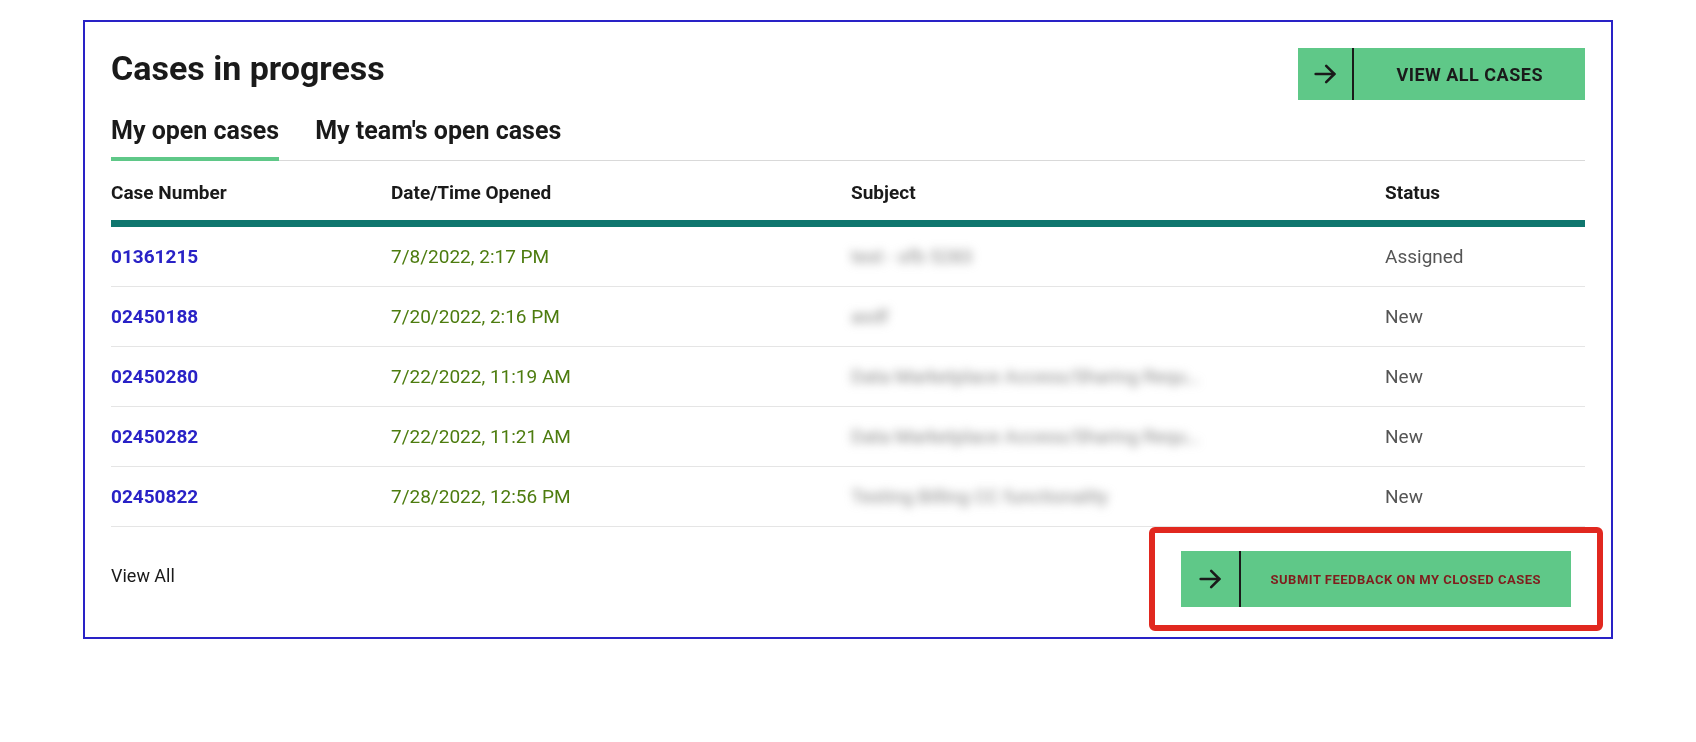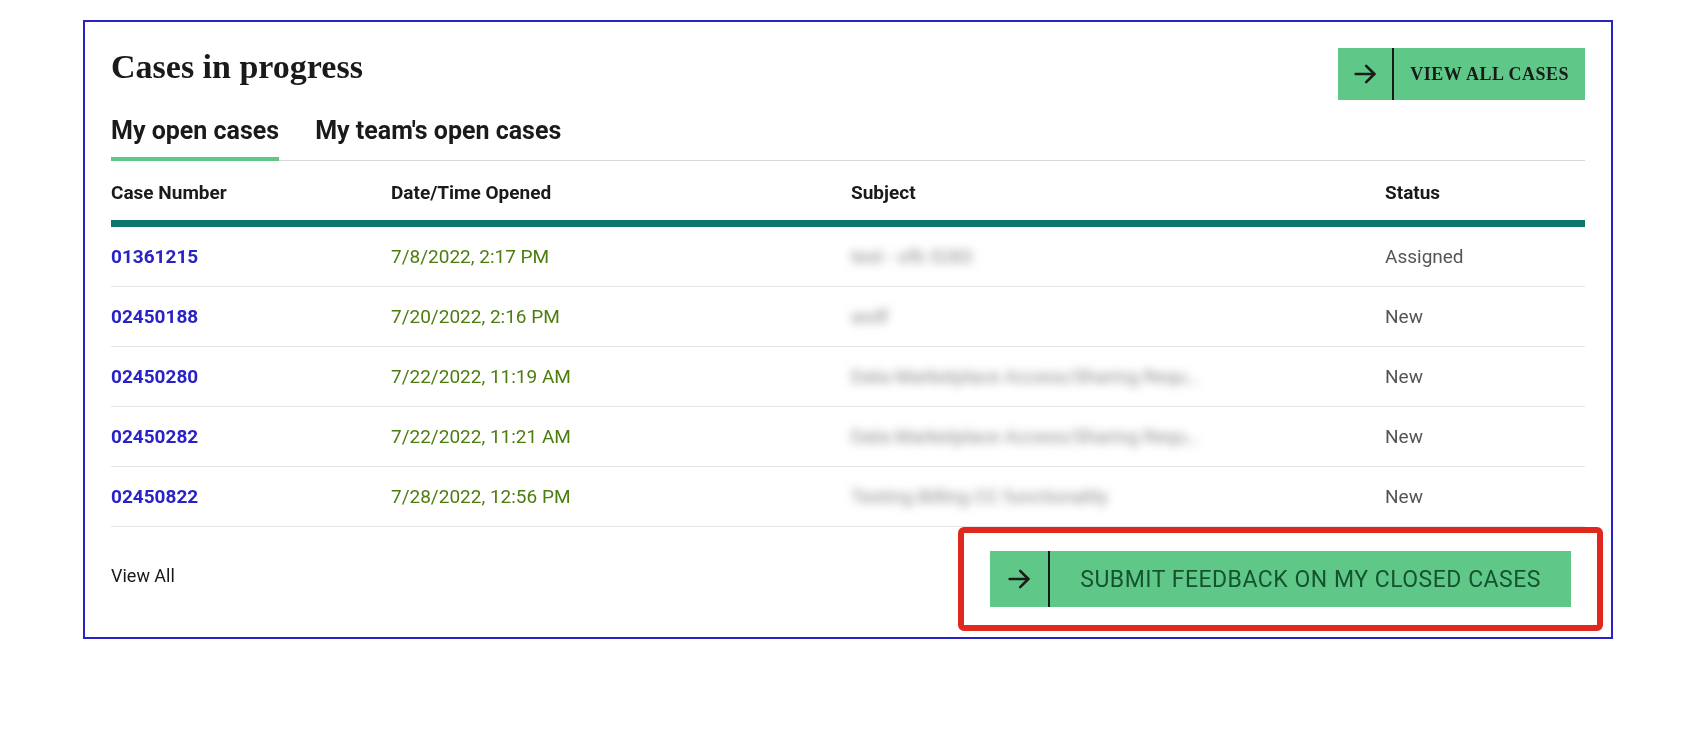--- a/index.html
+++ b/index.html
@@ -17,21 +17,20 @@
       padding: 26px 26px 20px 26px;
       width: 1530px;
       margin: 0 auto;
       position: relative;
     }
     .panel-header {
       display: flex;
       justify-content: space-between;
       align-items: flex-start;
       margin-bottom: 8px;
-      font-family: Liberation Serif, serif;
     }
     .panel-title {
       font-size: 34px;
       font-weight: 700;
       color: #1a1a1a;
     }
     .action-button {
       display: inline-flex;
       align-items: center;
       background: #5fc888;
@@ -43,21 +42,21 @@
     }
     .action-button-icon {
       width: 56px;
       height: 100%;
       display: flex;
       align-items: center;
       justify-content: center;
       border-right: 2px solid #1a1a1a;
     }
     .action-button-label {
-      padding: 0 16px;
+      padding: 0 42px;
       font-size: 18px;
       font-weight: 700;
       letter-spacing: 0.5px;
       color: #1a1a1a;
     }
     .tabs {
       display: flex;
       gap: 36px;
       border-bottom: 1px solid #d9d9d9;
       margin-bottom: 0;
@@ -144,24 +143,24 @@
     .footer-button-icon {
       width: 60px;
       height: 100%;
       display: flex;
       align-items: center;
       justify-content: center;
       border-right: 2px solid #1a1a1a;
     }
     .footer-button-label {
       padding: 0 30px;
-      font-size: 23px;
-      font-weight: 400;
+      font-size: 13px;
+      font-weight: 700;
       letter-spacing: 0.5px;
-      color: #14532d;
+      color: #7f1d1d;
     }
   </style>
 </head>
 <body>
 
 <div class="panel">
   <div class="panel-header">
     <h1 class="panel-title">Cases in progress</h1>
     <button class="action-button">
       <span class="action-button-icon">

